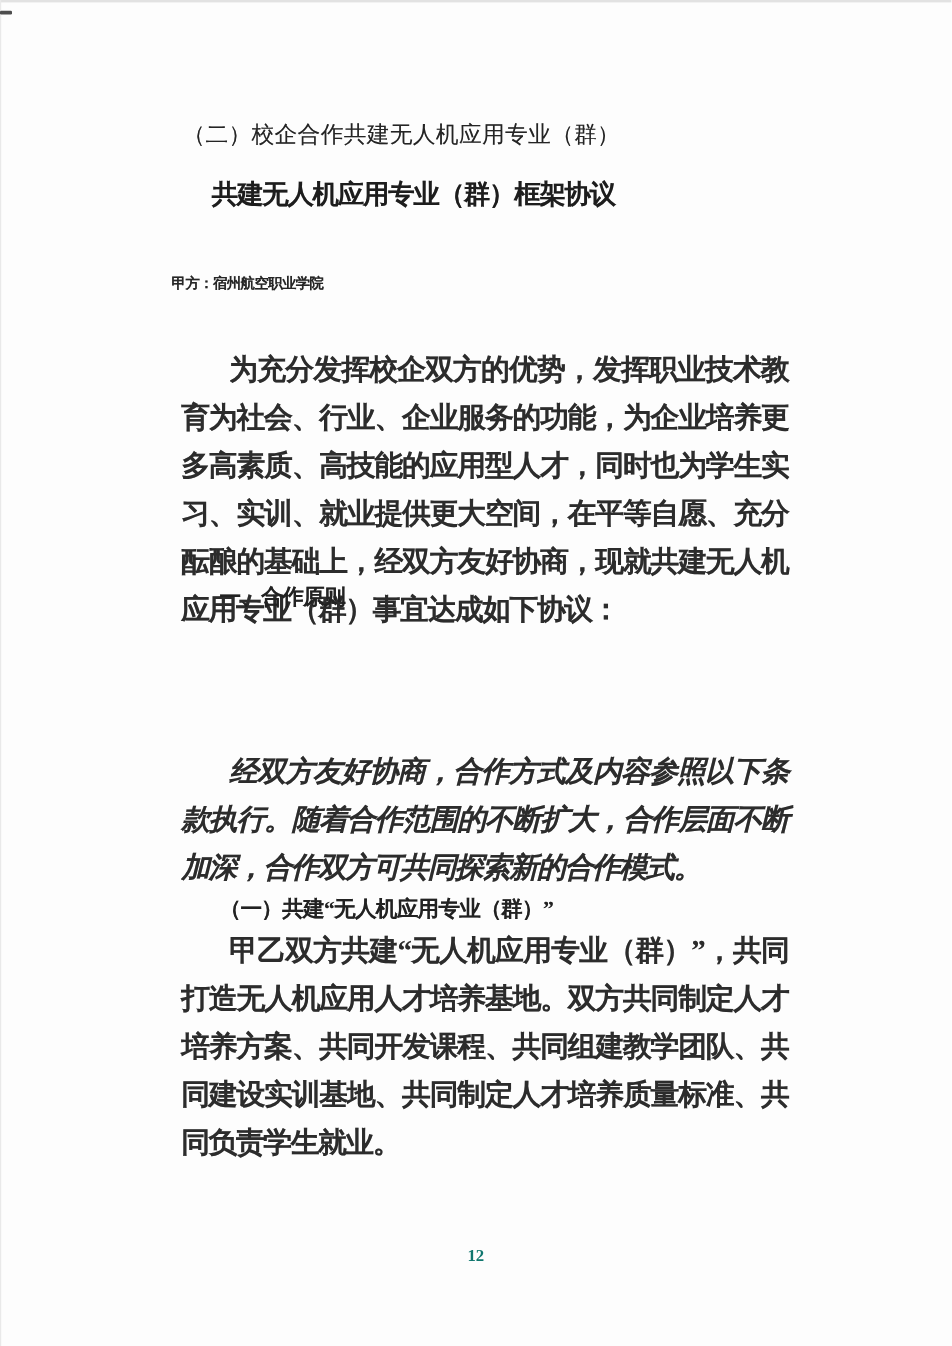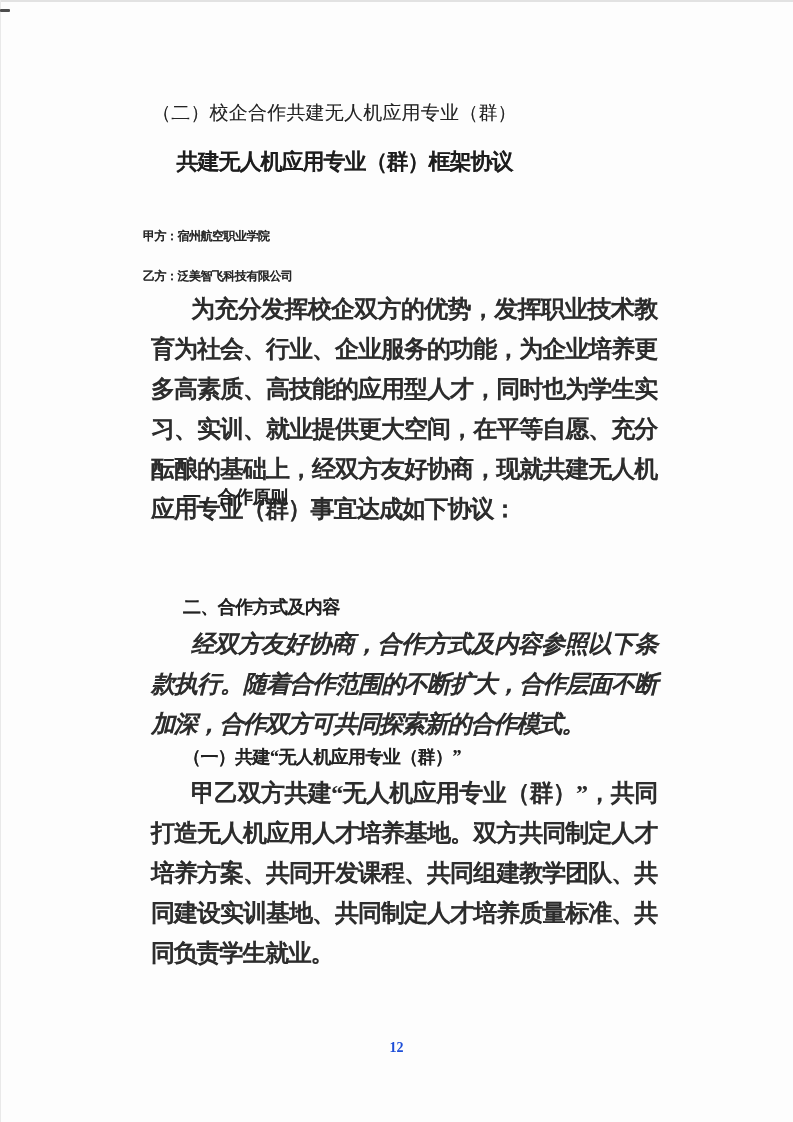--- a/index.html
+++ b/index.html
@@ -110,51 +110,47 @@
   .heading-s1 { top: 484px; }
   .heading-s2 { top: 594px; }
   .heading-s3 { top: 744px; }
 
   .page-number {
     left: 0; top: 1038px;
     width: 793px;
     text-align: center;
     font-size: 14px;
     font-weight: 600;
-    color: #1d4ed8;
+    color: #0f766e;
     line-height: 20px;
   }
 </style>
 </head>
 <body>
 
 <div class="page">
 
   <div class="edge-top"></div>
   <div class="edge-left"></div>
   <div class="artifact-dash"></div>
 
   <div class="abs section-heading">（二）校企合作共建无人机应用专业（群）</div>
 
   <div class="abs doc-title">共建无人机应用专业（群）框架协议</div>
 
   <div class="abs party-row party-a">
     <span class="party-label">甲方：</span><span class="party-name">宿州航空职业学院</span>
   </div>
 
-  <div class="abs party-row party-b">
-    <span class="party-label">乙方：</span><span class="party-name">泛美智飞科技有限公司</span>
-  </div>
 
   <div class="abs body-para para-preamble">为充分发挥校企双方的优势，发挥职业技术教育为社会、行业、企业服务的功能，为企业培养更多高素质、高技能的应用型人才，同时也为学生实习、实训、就业提供更大空间，在平等自愿、充分酝酿的基础上，经双方友好协商，现就共建无人机应用专业（群）事宜达成如下协议：</div>
 
   <div class="abs body-heading heading-s1">一、合作原则</div>
 
 
-  <div class="abs body-heading heading-s2">二、合作方式及内容</div>
 
   <div class="abs body-para para-s2">经双方友好协商，合作方式及内容参照以下条款执行。随着合作范围的不断扩大，合作层面不断加深，合作双方可共同探索新的合作模式。</div>
 
   <div class="abs body-heading heading-s3">（一）共建“无人机应用专业（群）”</div>
 
   <div class="abs body-para para-s3">甲乙双方共建“无人机应用专业（群）”，共同打造无人机应用人才培养基地。双方共同制定人才培养方案、共同开发课程、共同组建教学团队、共同建设实训基地、共同制定人才培养质量标准、共同负责学生就业。</div>
 
   <div class="abs page-number">12</div>
 
 </div>

